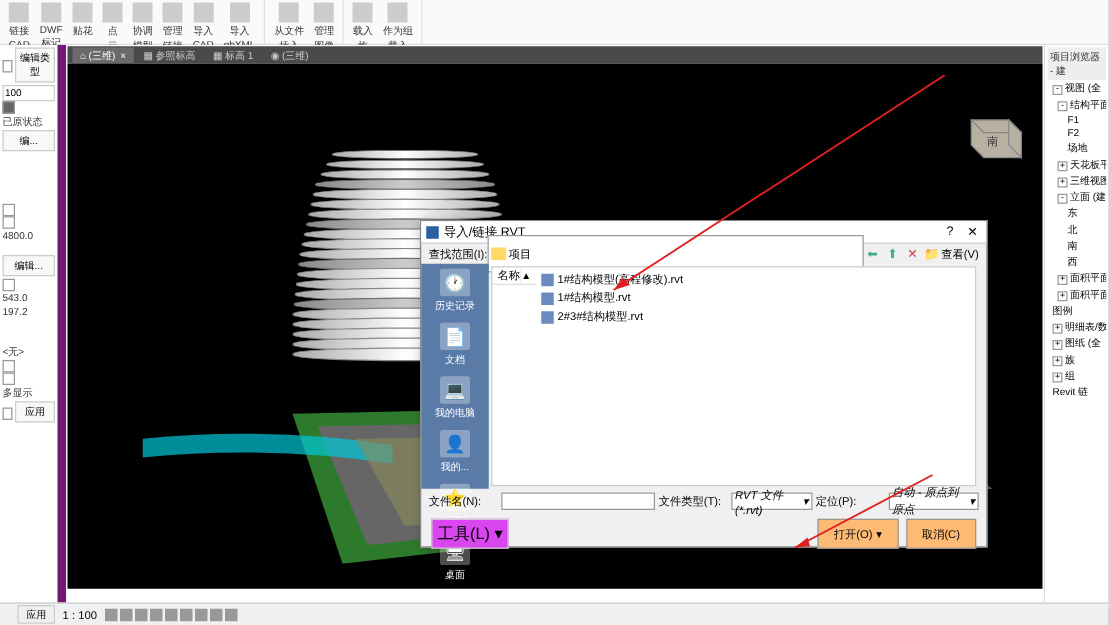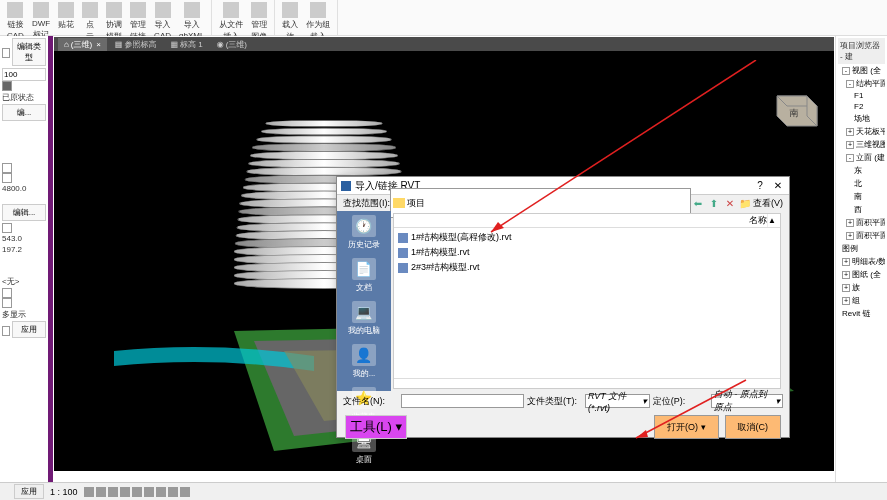--- a/index.html
+++ b/index.html
@@ -12,21 +12,21 @@
 .rb-icon { width: 16px; height: 16px; background: #ccc; }
 .rb-label { font-size: 8px; color: #333; margin-top: 1px; }
 .rg-label { font-size: 8px; color: #666; margin-top: 1px; }
 
 .tab-bar { height: 14px; background: #4a4a4a; display: flex; align-items: center; padding: 0 4px; gap: 2px; }
 .tab { padding: 1px 6px; font-size: 8px; color: #ccc; display: flex; align-items: center; gap: 2px; cursor: pointer; }
 .tab.active { background: #6a6a6a; color: #fff; }
 .tab-close { font-size: 8px; margin-left: 2px; }
 
 .main-area { position: relative; display: flex; height: 450px; }
-.left-panel { width: 53px; background: #fff; border-right: 5px solid #701a75; padding: 2px; }
+.left-panel { width: 53px; background: #fff; border-right: 7px solid #701a75; padding: 2px; }
 .lp-btn { width: 100%; padding: 2px; font-size: 8px; background: #f8f8f8; border: 1px solid #ccc; cursor: pointer; margin-bottom: 2px; text-align: center; }
 .lp-input { width: 100%; font-size: 8px; padding: 1px; border: 1px solid #ccc; }
 .lp-label { font-size: 8px; color: #333; padding: 1px 0; white-space: nowrap; overflow: hidden; }
 .lp-row { display: flex; gap: 2px; align-items: center; }
 .lp-chk { width: 10px; height: 10px; border: 1px solid #999; }
 .lp-chk.checked { background: #666; }
 
 .viewport { flex: 1; background: #fff; padding: 1px; position: relative; }
 .canvas3d { width: 100%; height: 420px; background: #000; position: relative; overflow: hidden; }
 
@@ -59,21 +59,21 @@
 .dlg-folder-icon { width: 12px; height: 10px; background: #ffd966; margin-right: 2px; }
 .dlg-tb-icons { display: flex; gap: 2px; }
 .dlg-tb-btn { width: 14px; height: 14px; cursor: pointer; display: flex; align-items: center; justify-content: center; font-size: 10px; }
 
 .dlg-body { display: flex; height: 180px; }
 .dlg-sidebar { width: 54px; background: #5a7aa8; padding: 4px 2px; display: flex; flex-direction: column; gap: 8px; }
 .sb-item { display: flex; flex-direction: column; align-items: center; cursor: pointer; color: #fff; }
 .sb-icon { width: 24px; height: 22px; background: rgba(255,255,255,0.3); border-radius: 2px; display: flex; align-items: center; justify-content: center; font-size: 14px; }
 .sb-label { font-size: 8px; margin-top: 2px; }
 
-.dlg-filearea { flex: 1; background: #fff; border: 1px solid #ccc; margin: 2px; display: flex; flex-direction: column; text-align: right; }
+.dlg-filearea { flex: 1; background: #fff; border: 1px solid #ccc; margin: 2px; display: flex; flex-direction: row; }
 .fa-header { height: 14px; border-bottom: 1px solid #ddd; display: flex; align-items: center; padding: 0 4px; font-size: 9px; }
 .fa-col1 { flex: 1; border-right: 1px solid #eee; }
 .fa-list { flex: 1; padding: 2px; }
 .fa-item { display: flex; align-items: center; padding: 1px 2px; font-size: 9px; cursor: pointer; gap: 3px; }
 .fa-file-icon { width: 10px; height: 10px; background: #6a8ac0; }
 
 .dlg-bottom { padding: 3px 6px; display: flex; flex-direction: row; gap: 3px; }
 .dlg-row { display: flex; align-items: center; gap: 4px; }
 .dlg-row-label { font-size: 9px; width: 54px; }
 .dlg-input { flex: 1; height: 14px; border: 1px solid #999; background: #fff; font-size: 9px; padding: 0 2px; }

